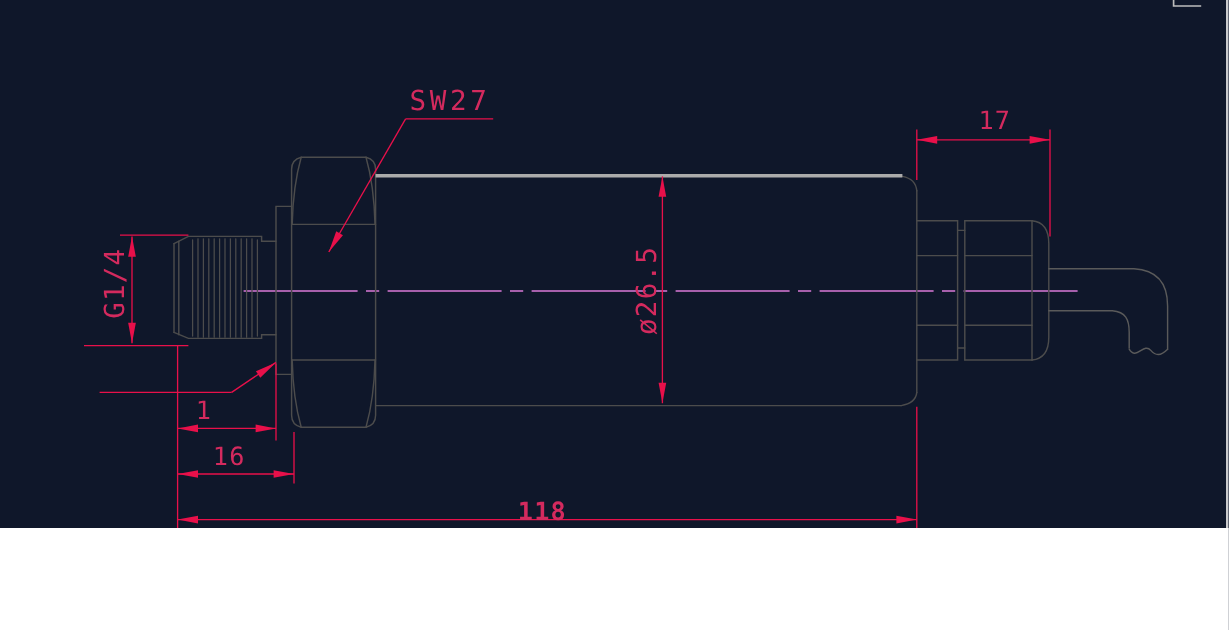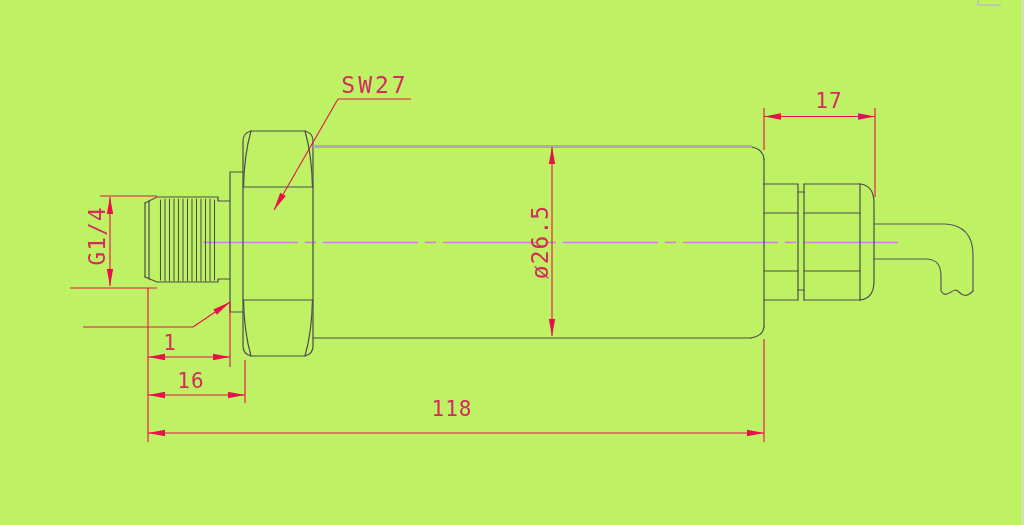--- a/index.html
+++ b/index.html
@@ -1,19 +1,19 @@
 <!DOCTYPE html>
 <html><head>
 <meta charset="utf-8">
 <style>
   html,body{margin:0;padding:0;background:#ffffff;}
   #canvas{
     position:relative;
-    width:1024px;height:525px;
-    background:#bef264;
+    width:1024px;height:440px;
+    background:#0f172a;
     overflow:hidden;
     font-family:"DejaVu Sans Mono", monospace;
   }
   #canvas svg{position:absolute;left:0;top:0;}
   .lbl{
     position:absolute;
     transform:translate(-50%,-50%);
     font-family:"DejaVu Sans Mono", monospace;
     color:#d42a5e;
     font-size:21px;
@@ -168,17 +168,17 @@
 
   <div class="lbl rot" style="left:97px; top:236px; font-size:23px;">G1/4</div>
 
   <div class="lbl rot" style="left:540px; top:242px; font-size:23px;">ø26.5</div>
 
 
   <div class="lbl" style="left:170px; top:343px;">1</div>
 
   <div class="lbl" style="left:191px; top:381px;">16</div>
 
-  <div class="lbl" style="left:452px; top:409px;">118</div>
+  <div class="lbl" style="left:452px; top:427px;font-weight:bold;">118</div>
 
   <div class="lbl" style="left:829px; top:101px;">17</div>
 
 </div>
 
 </body></html>

